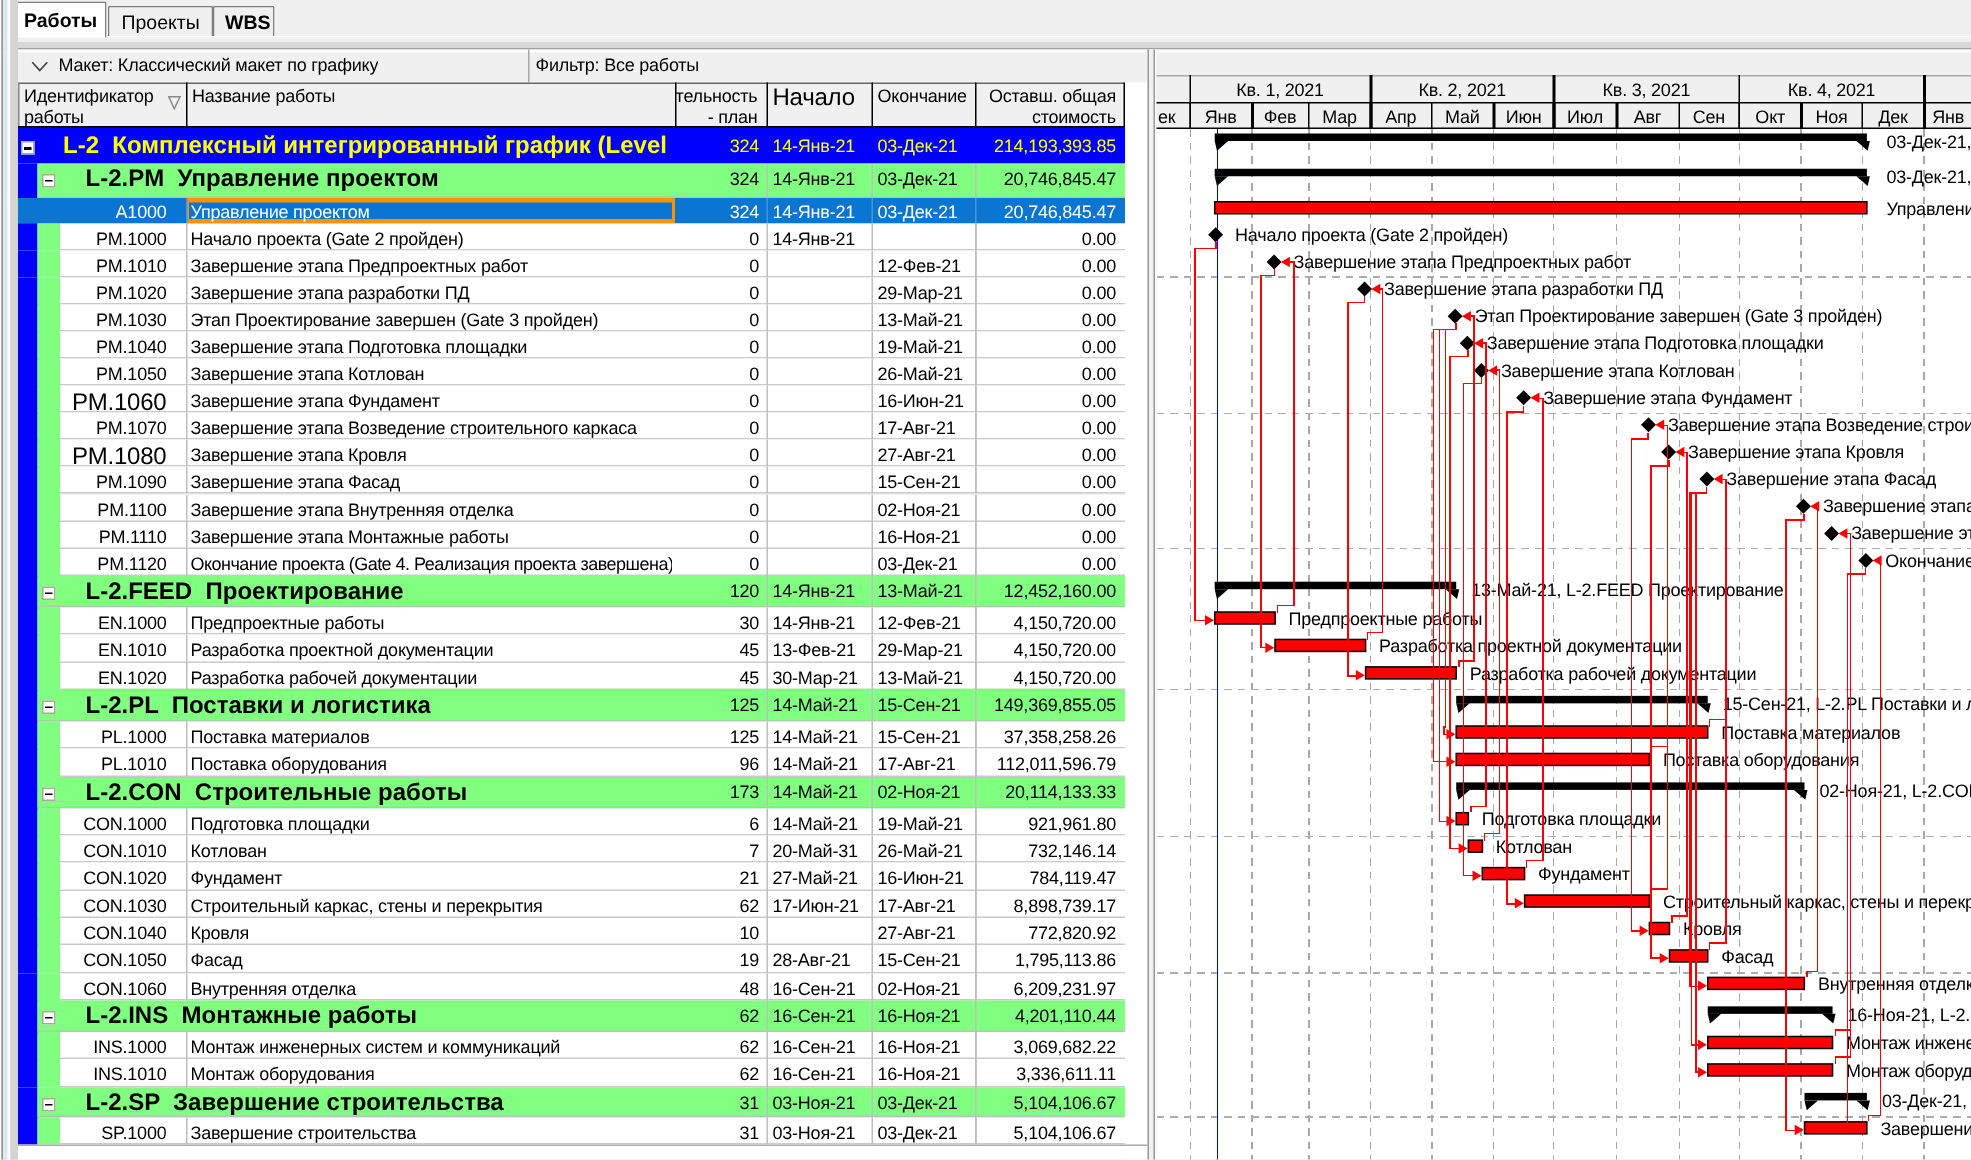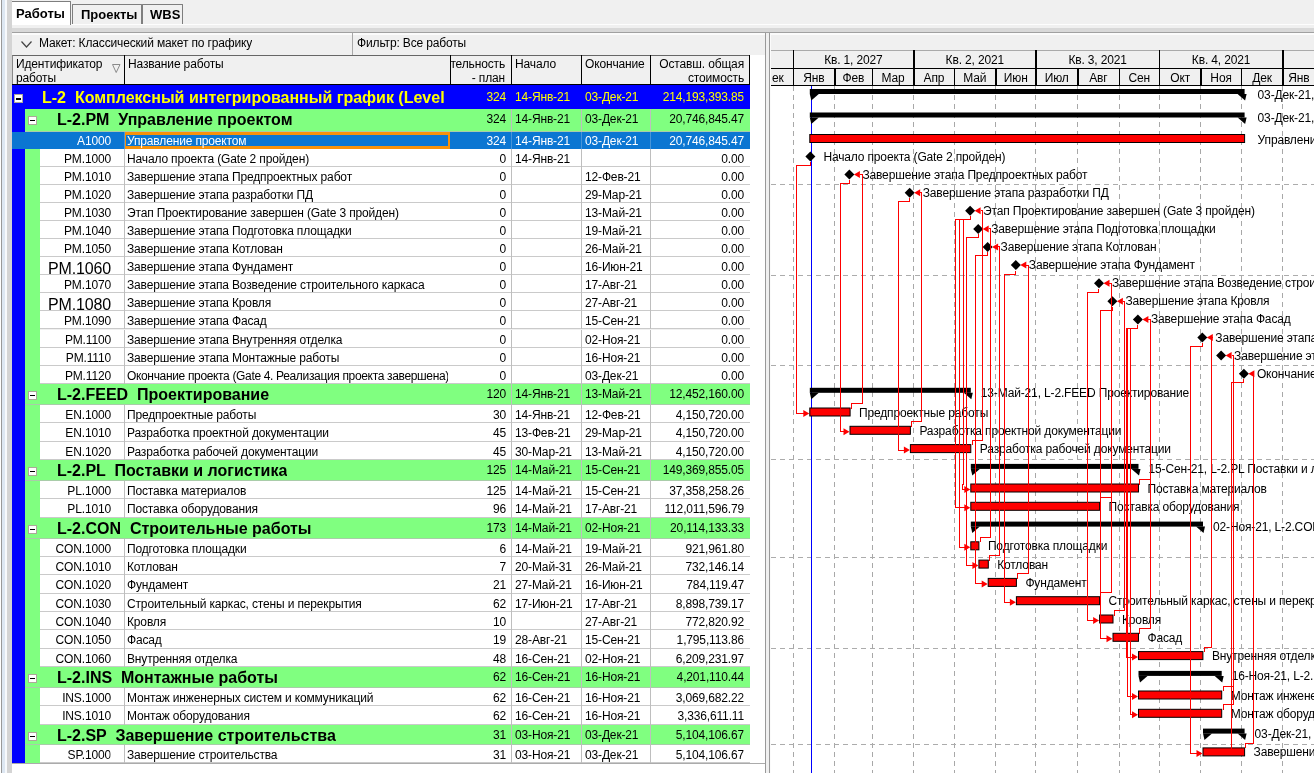--- a/index.html
+++ b/index.html
@@ -7,21 +7,21 @@
 <div style="left:0px;top:0px;width:1314px;height:24px;background:#F0F0F0"></div>
 <div style="left:0px;top:24px;width:1314px;height:1px;background:#FDFDFD"></div>
 <div style="left:0px;top:25px;width:1314px;height:3px;background:#F0F0F0"></div>
 <div style="left:0px;top:28px;width:1314px;height:4px;background:#D8D8D8"></div>
 <div style="left:0px;top:32px;width:1314px;height:1px;background:#A0A0A0"></div>
 <div style="left:0px;top:33px;width:1314px;height:2px;background:#FBFBFB"></div>
 <div style="left:0px;top:35px;width:1314px;height:20px;background:#F0F0F0"></div>
 <div style="left:7px;top:1px;width:64px;height:24px;background:#FFF;border:1px solid #7E7E7E;border-bottom:none;border-radius:1px 1px 0 0"></div>
 <div style="left:16px;top:6px;font-size:13px;font-weight:bold;letter-spacing:0">Работы</div>
 <div style="left:72px;top:4px;width:70px;height:20px;background:#F0F0F0;border:1px solid #7E7E7E;border-bottom:none;border-radius:1px 1px 0 0"></div>
-<div style="left:81px;top:7px;font-size:13px;font-weight:bold;letter-spacing:0">Проекты</div>
+<div style="left:81px;top:7px;font-size:13px;font-weight:normal;letter-spacing:0">Проекты</div>
 <div style="left:142px;top:4px;width:41px;height:20px;background:#F0F0F0;border:1px solid #7E7E7E;border-bottom:none;border-radius:1px 1px 0 0"></div>
 <div style="left:150px;top:7px;font-size:13px;font-weight:bold;letter-spacing:0">WBS</div>
 <svg style="position:absolute;left:21px;top:41px" width="11" height="7">
     <polyline points="0.5,0.5 5.5,6 10.5,0.5" fill="none" stroke="#444" stroke-width="1.2"></polyline>
   </svg>
 <div style="left:39px;top:36px;font-size:12px">Макет: Классический макет по графику</div>
 <div style="left:352px;top:33px;width:1px;height:22px;background:#A8A8A8"></div>
 <div style="left:357px;top:36px;font-size:12px">Фильтр: Все работы</div>
 <div style="left:12px;top:55px;width:738px;height:30px;background:#F0F0F0;border-top:1px solid #666;border-left:1px solid #888"></div>
 <div style="left:12px;top:84px;width:738px;height:2px;background:#000"></div>
@@ -32,21 +32,21 @@
 <div style="left:649.5px;top:55px;width:1.8px;height:30px;background:#000"></div>
 <div style="left:749px;top:55px;width:1px;height:30px;background:#000"></div>
 <div style="left:16px;top:57px;font-size:12px">Идентификатор</div>
 <div style="left:16px;top:71px;font-size:12px">работы</div>
 <svg style="position:absolute;left:112px;top:64px" width="10" height="10">
     <polygon points="0.5,0.5 8,0.5 4.2,8.5" fill="none" stroke="#8a8a8a" stroke-width="1"></polygon>
   </svg>
 <div style="left:128px;top:57px;font-size:12px">Название работы</div>
 <div style="left:505px;top:57px;font-size:12px;transform:translateX(-100%)">тельность</div>
 <div style="left:505px;top:71px;font-size:12px;transform:translateX(-100%)">- план</div>
-<div style="left:515px;top:57px;font-size:12px">Начало</div>
+<div style="left:515px;top:57px;font-size:16px">Начало</div>
 <div style="left:585px;top:57px;font-size:12px">Окончание</div>
 <div style="left:744px;top:57px;font-size:12px;transform:translateX(-100%)">Оставш. общая</div>
 <div style="left:744px;top:71px;font-size:12px;transform:translateX(-100%)">стоимость</div>
 <div style="left:12px;top:85px;width:738px;height:23.5px;background:#0000FF"></div>
 <div style="left:14px;top:94px;width:9px;height:9px;background:#FFF;border:1px solid #ACA899"></div>
 <div style="left:16px;top:98px;width:5px;height:1.5px;background:#000"></div>
 <div style="left:42px;top:89px;width:408px;height:19px;font-size:16px;font-weight:bold;color:#FFFF00;letter-spacing:0">L-2  Комплексный интегрированный график (Level</div>
 <div style="left:506px;top:90.0px;font-size:12px;color:#FFFF00;transform:translateX(-100%)">324</div>
 <div style="left:515px;top:90.0px;font-size:12px;color:#FFFF00">14-Янв-21</div>
 <div style="left:585px;top:90.0px;font-size:12px;color:#FFFF00">03-Дек-21</div>
@@ -551,21 +551,21 @@
 <div style="left:769px;top:33px;width:1px;height:740px;background:#999999"></div>
 <div style="left:770px;top:33px;width:1px;height:740px;background:#FBFBFB"></div>
 <div style="left:0px;top:0px;width:1px;height:773px;background:#FFF"></div>
 <div style="left:1px;top:0px;width:1px;height:773px;background:#999999"></div>
 <div style="left:2px;top:0px;width:3px;height:773px;background:#DDE7F2"></div>
 <div style="left:5px;top:0px;width:2px;height:773px;background:#F7F9FC"></div>
 <div style="left:7px;top:0px;width:5px;height:773px;background:#D4D4D4"></div>
 <div style="left:771px;top:50px;width:543px;height:36px;background:#F0F0F0;border-top:1px solid #AAAAAA"></div>
 <div style="left:771px;top:67.5px;width:543px;height:1.4px;background:#000"></div>
 <div style="left:771px;top:84.5px;width:543px;height:1.5px;background:#000"></div>
-<div style="left:853.386px;top:53px;font-size:12px;transform:translateX(-50%)">Кв. 1, 2027</div>
+<div style="left:853.386px;top:53px;font-size:12px;transform:translateX(-50%)">Кв. 1, 2021</div>
 <div style="left:974.83px;top:53px;font-size:12px;transform:translateX(-50%)">Кв. 2, 2021</div>
 <div style="left:1097.62px;top:53px;font-size:12px;transform:translateX(-50%)">Кв. 3, 2021</div>
 <div style="left:1221.07px;top:53px;font-size:12px;transform:translateX(-50%)">Кв. 4, 2021</div>
 <div style="left:792.5px;top:50px;width:1.6px;height:36px;background:#000"></div>
 <div style="left:913.273px;top:50px;width:1.6px;height:36px;background:#000"></div>
 <div style="left:1035.39px;top:50px;width:1.6px;height:36px;background:#000"></div>
 <div style="left:1158.84px;top:50px;width:1.6px;height:36px;background:#000"></div>
 <div style="left:1282.3px;top:50px;width:1.6px;height:36px;background:#000"></div>
 <div style="left:813.8px;top:70.5px;font-size:12px;transform:translateX(-50%)">Янв</div>
 <div style="left:792.5px;top:67.5px;width:1.6px;height:18.5px;background:#000"></div>

